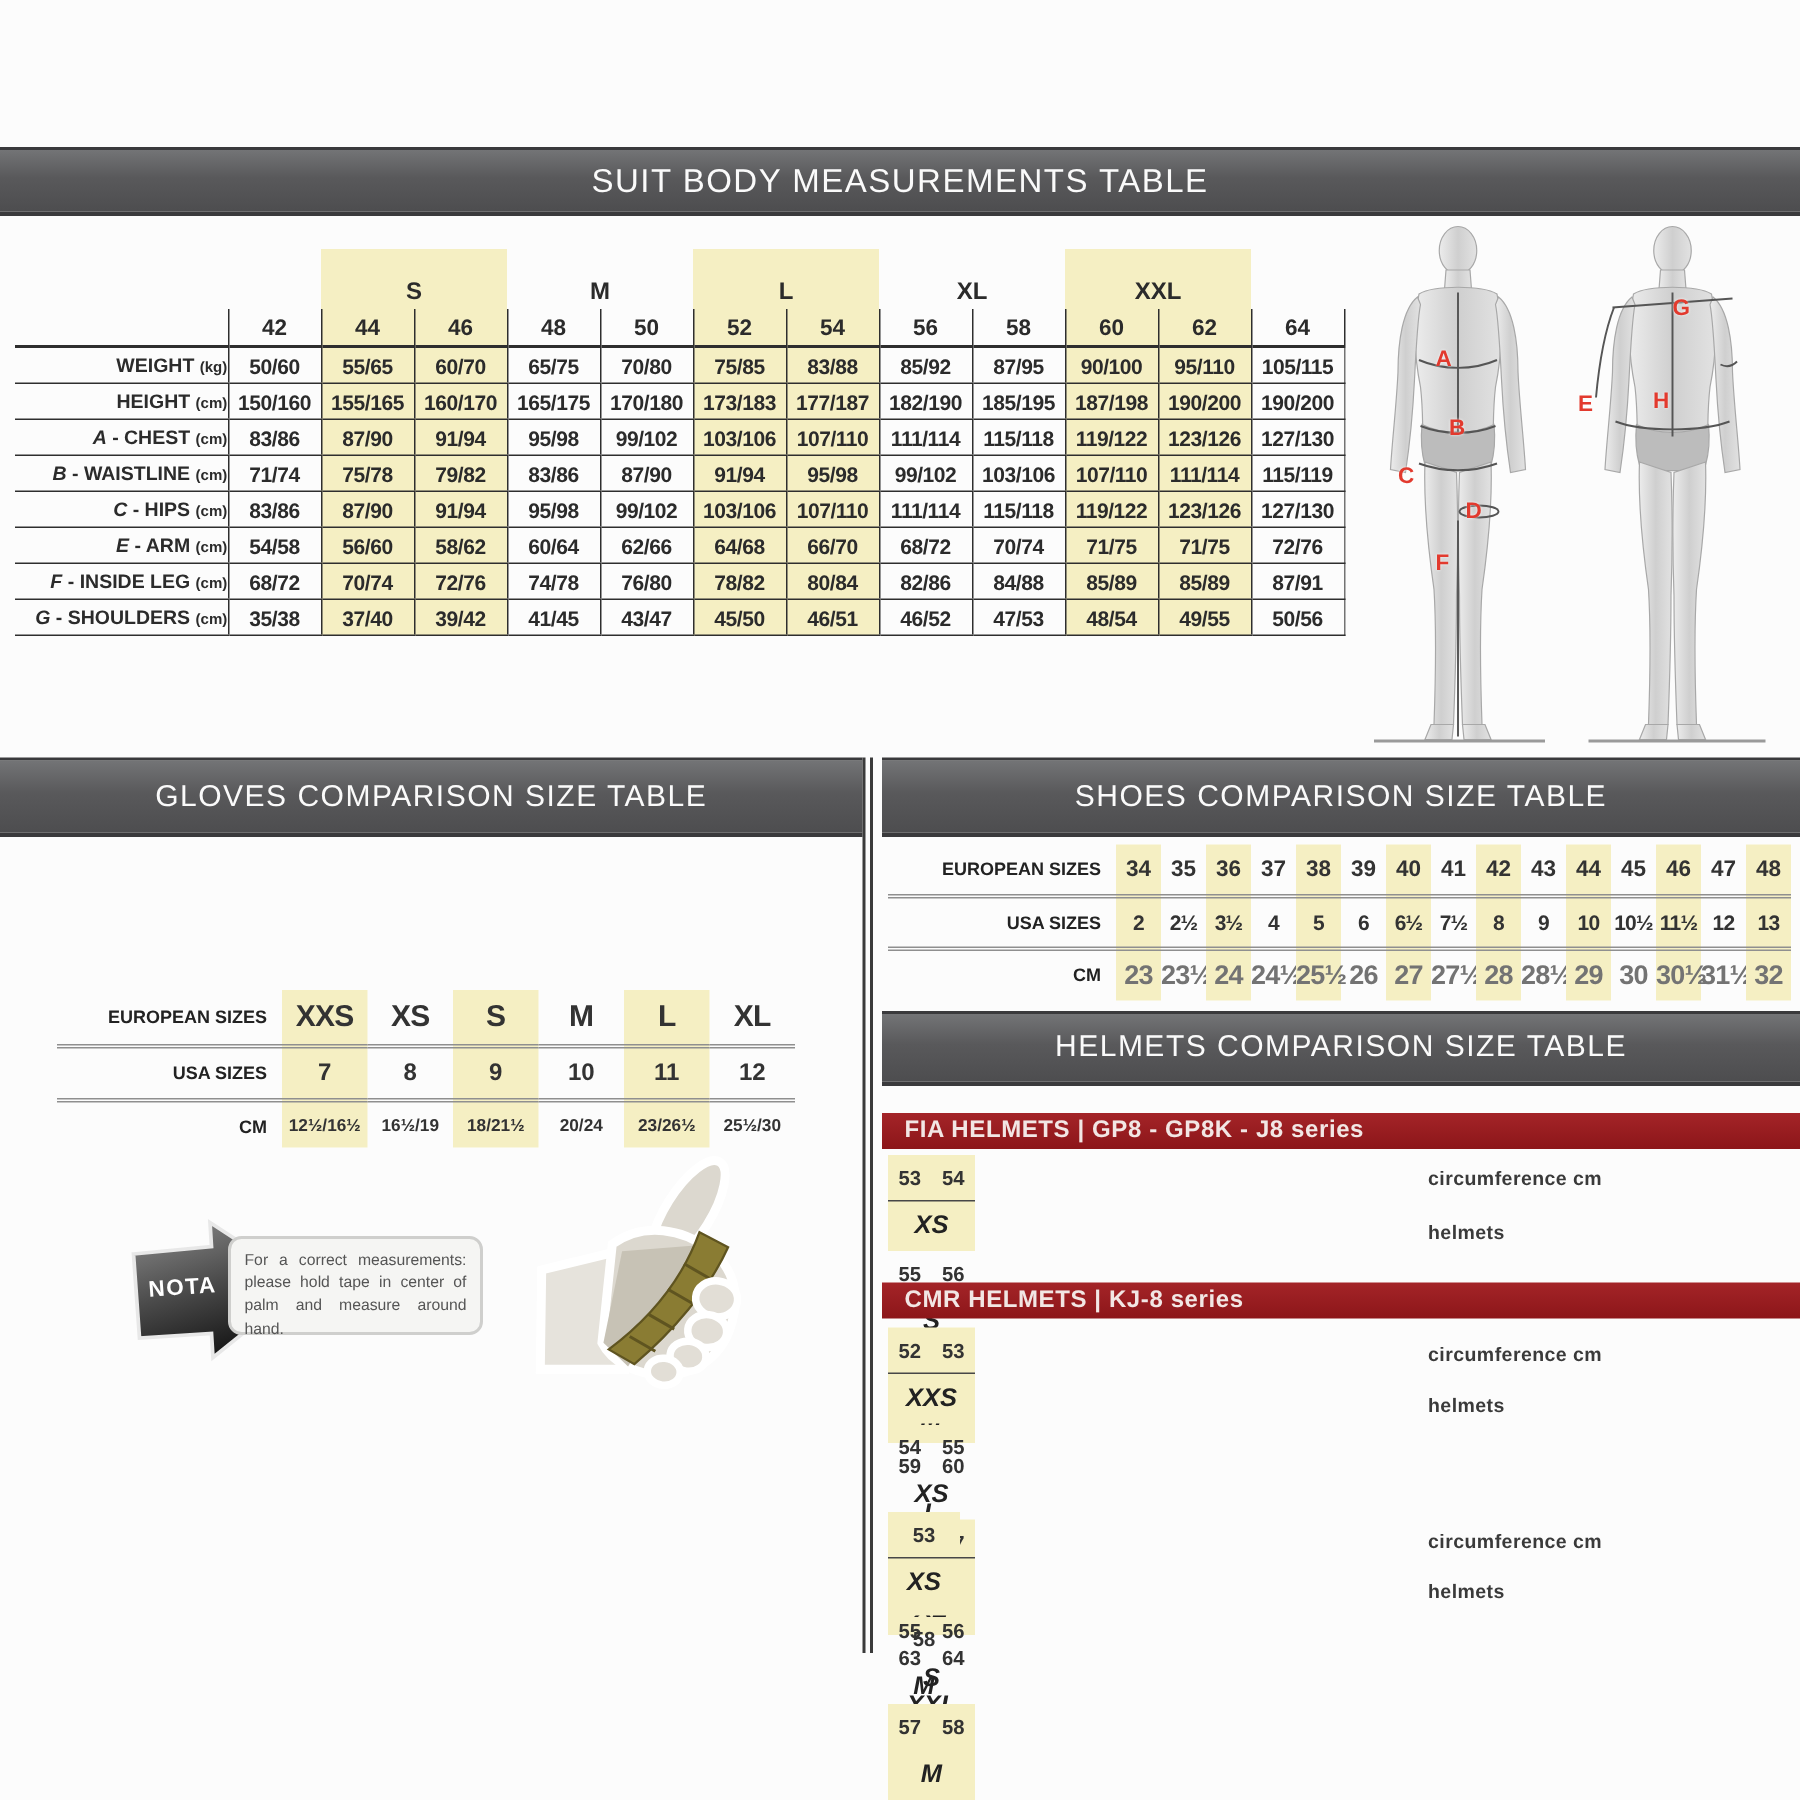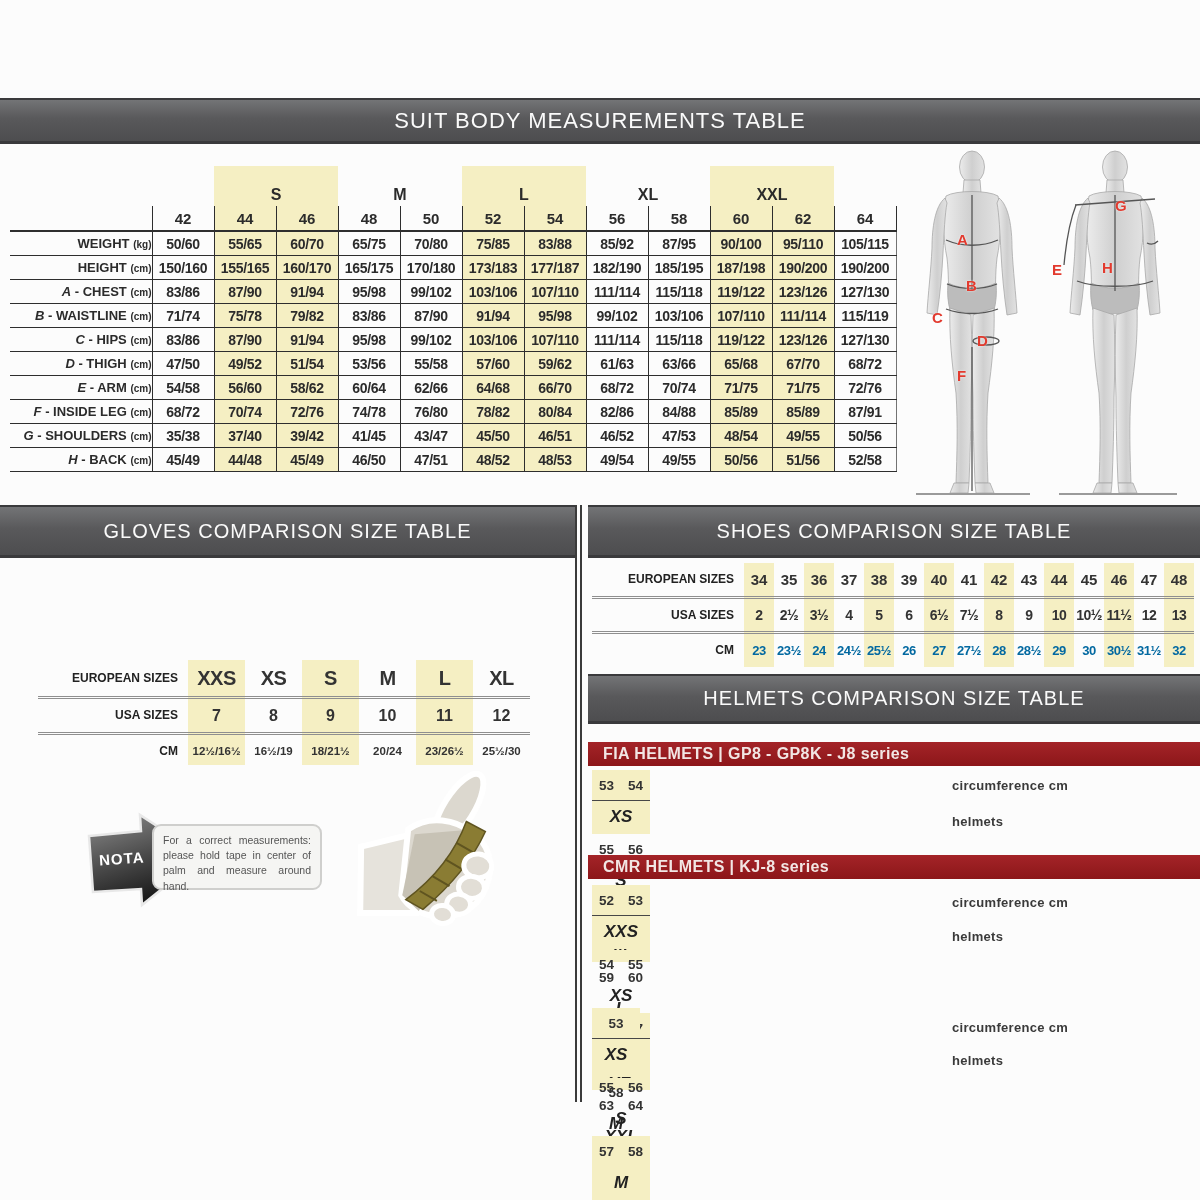--- a/index.html
+++ b/index.html
@@ -68,21 +68,21 @@
   .scol{display:flex;flex-direction:column;width:30px;}
   .scol.hl{background:#f5efc3;}
   .slabels{display:flex;flex-direction:column;width:152px;}
   .sr1{height:33px;line-height:33px;border-bottom:3px double #8f8f8f;}
   .sr2{height:32px;line-height:32px;border-bottom:3px double #8f8f8f;}
   .sr3{height:33px;line-height:33px;}
   .slabels div{text-align:right;padding-right:10px;font-weight:700;font-size:12px;color:#222;}
   .scol div{text-align:center;}
   .s-eu{font-weight:700;font-size:15px;color:#333;}
   .s-usa{font-weight:700;font-size:14px;color:#333;letter-spacing:-0.5px;}
-  .s-cm{font-weight:700;font-size:13px;color:#0369a1;letter-spacing:-0.5px;}
+  .s-cm{font-weight:700;font-size:18px;color:#737373;letter-spacing:-0.5px;}
 
   
   .helmet-block{left:588px;width:612px;position:absolute;}
   .redbar{height:24px;line-height:24px;background:linear-gradient(180deg,#a42428,#8c1619);
           color:#f2e6e4;font-weight:700;font-size:16px;padding-left:15px;letter-spacing:0.4px;}
   .hgroups{position:absolute;left:4px;display:inline-flex;flex-direction:column;}
   .hgroups::after{content:"";position:absolute;left:0;right:0;top:30px;border-top:1.5px solid #474747;}
   .hgroup{display:flex;flex-direction:column;}
   .hgroup.hl{background:#f5efc3;}
   .hnums{display:flex;justify-content:space-around;height:30px;align-items:center;}
@@ -208,35 +208,20 @@
         <td class="val">99/102</td>
         <td class="val hl">103/106</td>
         <td class="val hl">107/110</td>
         <td class="val">111/114</td>
         <td class="val">115/118</td>
         <td class="val hl">119/122</td>
         <td class="val hl">123/126</td>
         <td class="val">127/130</td>
       </tr>
       <tr class="r-data">
-        <td class="lbl"><i>D</i> - THIGH <span class="unit">(cm)</span></td>
-        <td class="val">47/50</td>
-        <td class="val hl">49/52</td>
-        <td class="val hl">51/54</td>
-        <td class="val">53/56</td>
-        <td class="val">55/58</td>
-        <td class="val hl">57/60</td>
-        <td class="val hl">59/62</td>
-        <td class="val">61/63</td>
-        <td class="val">63/66</td>
-        <td class="val hl">65/68</td>
-        <td class="val hl">67/70</td>
-        <td class="val">68/72</td>
-      </tr>
-      <tr class="r-data">
         <td class="lbl"><i>E</i> - ARM <span class="unit">(cm)</span></td>
         <td class="val">54/58</td>
         <td class="val hl">56/60</td>
         <td class="val hl">58/62</td>
         <td class="val">60/64</td>
         <td class="val">62/66</td>
         <td class="val hl">64/68</td>
         <td class="val hl">66/70</td>
         <td class="val">68/72</td>
         <td class="val">70/74</td>
@@ -266,35 +251,20 @@
         <td class="val hl">39/42</td>
         <td class="val">41/45</td>
         <td class="val">43/47</td>
         <td class="val hl">45/50</td>
         <td class="val hl">46/51</td>
         <td class="val">46/52</td>
         <td class="val">47/53</td>
         <td class="val hl">48/54</td>
         <td class="val hl">49/55</td>
         <td class="val">50/56</td>
-      </tr>
-      <tr class="r-data">
-        <td class="lbl"><i>H</i> - BACK <span class="unit">(cm)</span></td>
-        <td class="val">45/49</td>
-        <td class="val hl">44/48</td>
-        <td class="val hl">45/49</td>
-        <td class="val">46/50</td>
-        <td class="val">47/51</td>
-        <td class="val hl">48/52</td>
-        <td class="val hl">48/53</td>
-        <td class="val">49/54</td>
-        <td class="val">49/55</td>
-        <td class="val hl">50/56</td>
-        <td class="val hl">51/56</td>
-        <td class="val">52/58</td>
       </tr>
     </tbody>
   </table>
 
 <div class="abs" id="mannequins">
   <svg width="300" height="357" viewBox="0 0 300 357">
     <defs>
       <linearGradient id="mg" x1="0" y1="0" x2="1" y2="0">
         <stop offset="0" stop-color="#ececec"></stop>
           <stop offset="0.5" stop-color="#cfcfcf"></stop>

